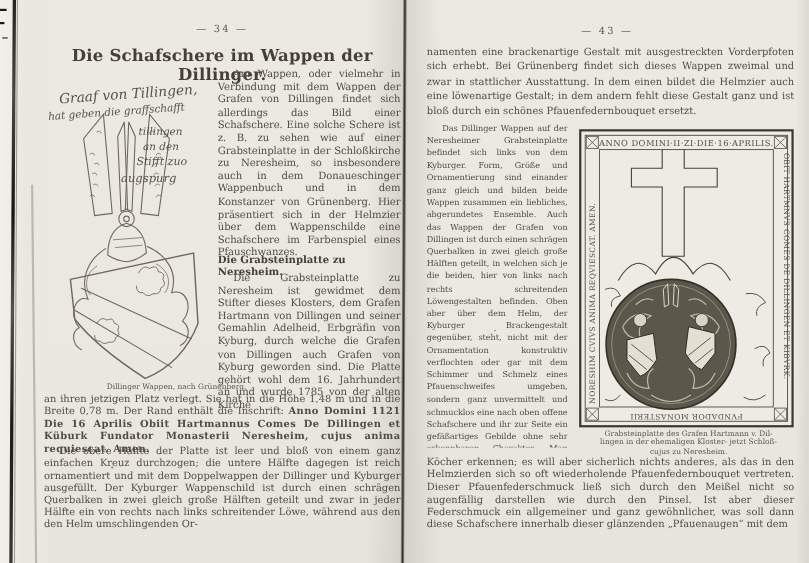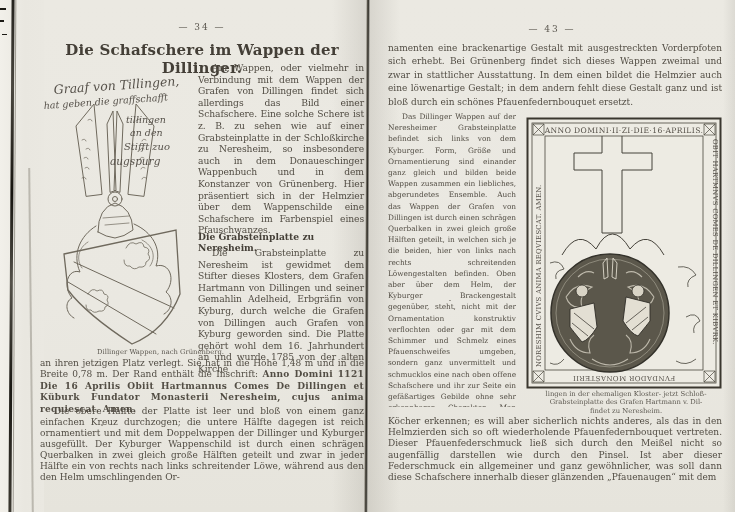--- a/index.html
+++ b/index.html
@@ -176,20 +176,20 @@
       <g stroke="#45423a" stroke-width="0.8" fill="none">
         <path d="M24,146 q10,-4 14,6 q-10,2 -8,10"></path>
         <path d="M152,150 q12,-2 18,8 q-10,4 -8,12"></path>
         <path d="M24,246 q8,4 14,-4"></path>
         <path d="M150,244 q10,6 20,-2"></path>
         <path d="M160,200 q10,-6 14,4 q-8,4 -6,12"></path>
       </g>
     </svg>
 
     <div class="fig-caption" style="left:148px;top:390px;width:200px;">
+      <div>Grabsteinplatte des Grafen Hartmann v. Dil-</div>
       <div>lingen in der ehemaligen Kloster- jetzt Schloß-</div>
-      <div>Grabsteinplatte des Grafen Hartmann v. Dil-</div>
-      <div>findet zu Neresheim.</div>
+      <div>cujus zu Neresheim.</div>
     </div>
 
     <div class="body" style="left:10px;top:416px;width:334px;font-size:9px;line-height:11.2px;">Köcher erkennen; es will aber sicherlich nichts anderes, als das in den Helmzierden sich so oft wiederholende Pfauenfedernbouquet vertreten. Dieser Pfauenfederschmuck ließ sich durch den Meißel nicht so augenfällig darstellen wie durch den Pinsel. Ist aber dieser Federschmuck ein allgemeiner und ganz gewöhnlicher, was soll dann diese Schafschere innerhalb dieser glänzenden „Pfauenaugen“ mit dem</div>
   </div>
 </div>
 
 </body></html>

